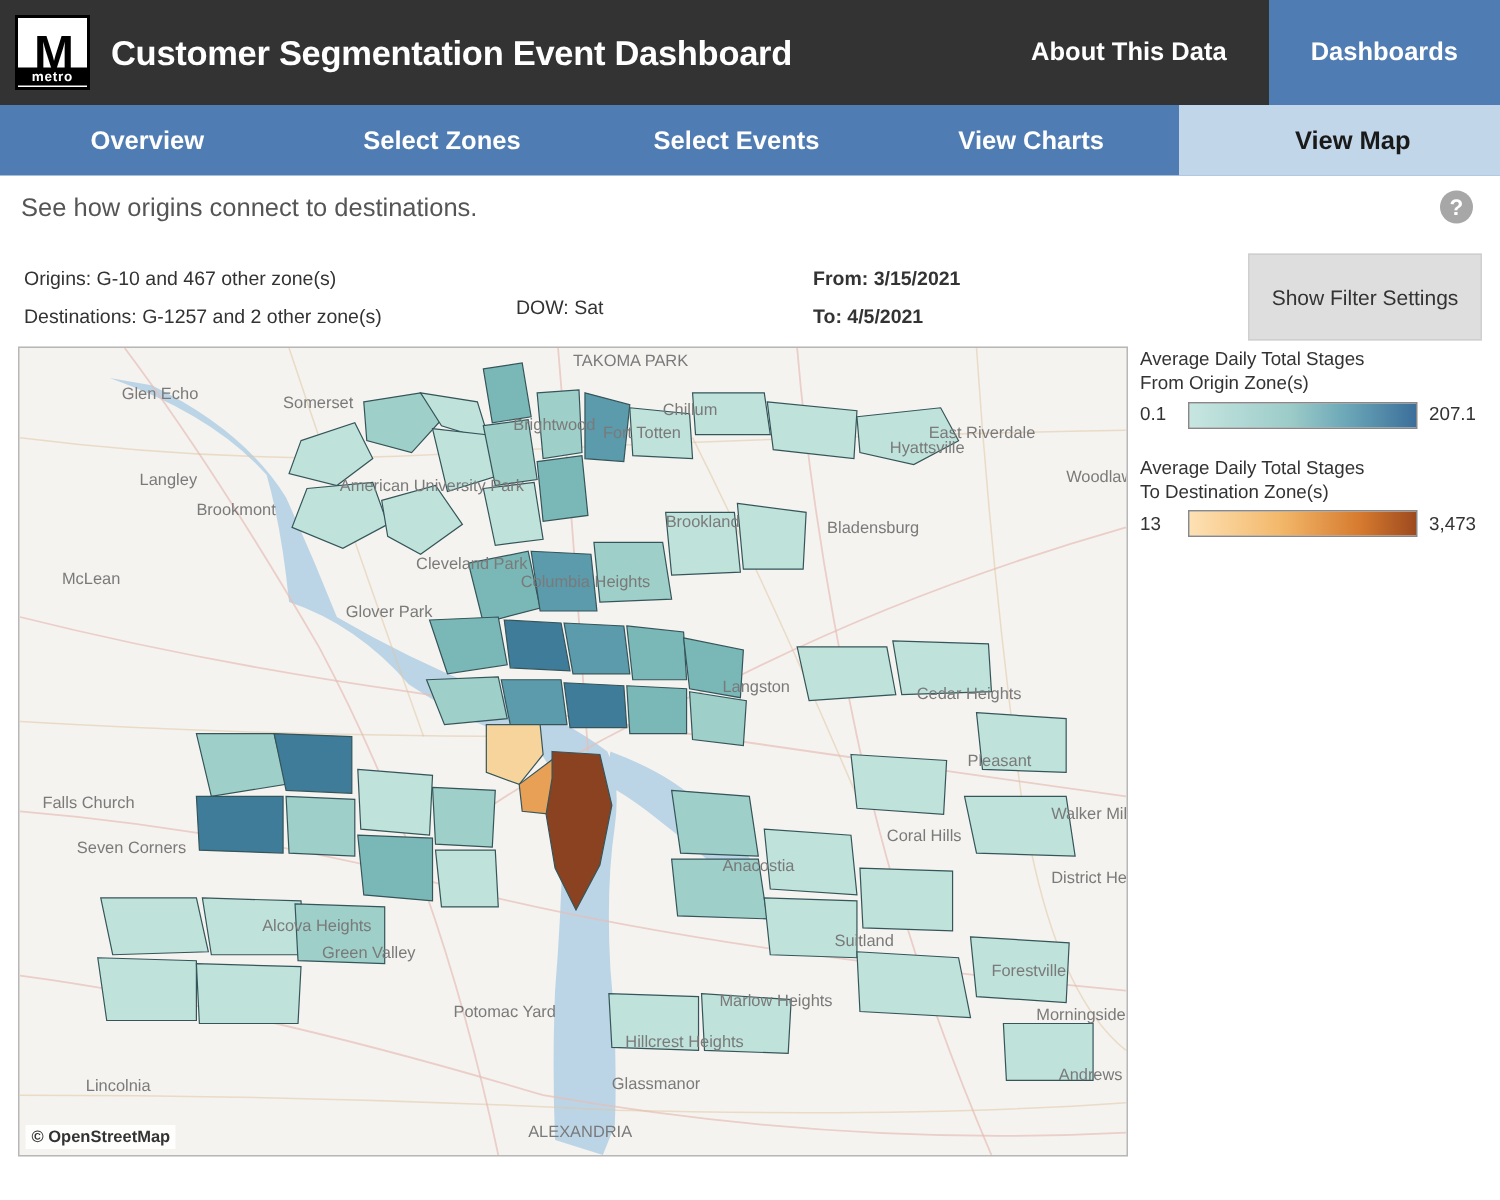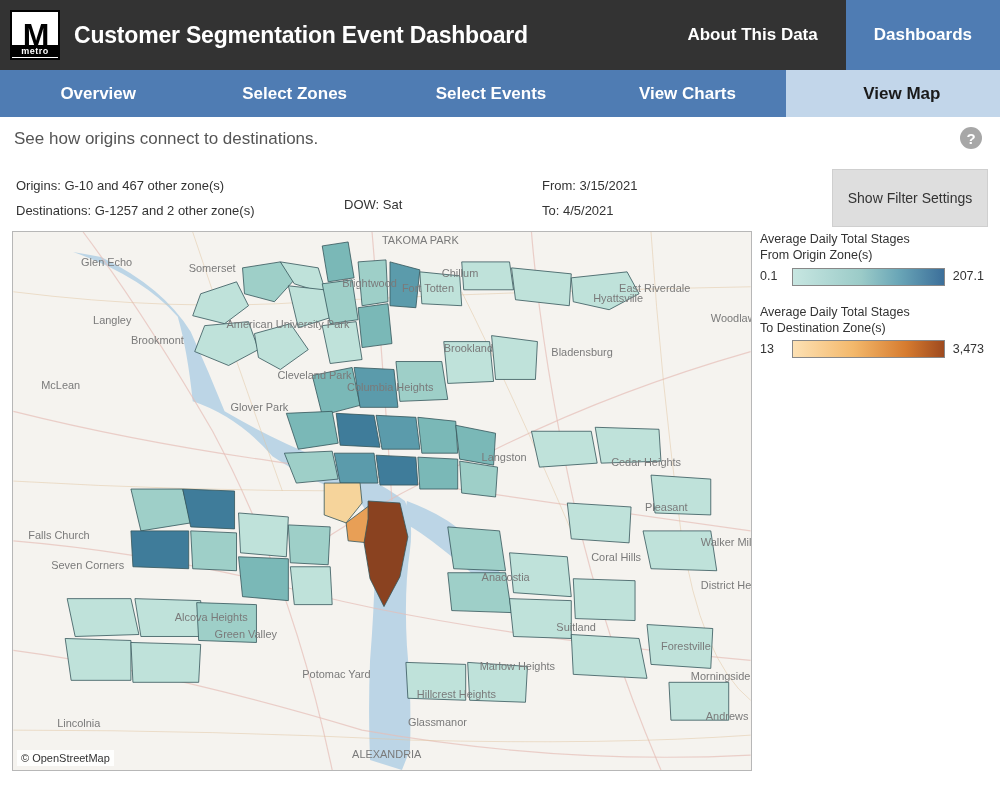--- a/index.html
+++ b/index.html
@@ -107,41 +107,41 @@
     cursor: pointer;
   }
   .filter-col {
     display: flex; flex-direction: column; justify-content: space-around;
     padding: 4px 0;
     font-size: 13px;
     color: #333;
   }
   .filter-col.origins { flex: 0 0 320px; margin-left: 4px; }
   .filter-col.dow    { flex: 0 0 190px; margin-top: 13px; }
-  .filter-col.dates  { flex: 0 0 130px; }
+  .filter-col.dates  { flex: 0 0 130px; font-weight: bold; }
   .filter-spacer     { flex: 1; }
 
   
   .content {
     display: flex;
     padding: 4px 12px 12px 12px;
     gap: 8px;
   }
   .map-wrap {
     position: relative;
     width: 740px;
     height: 540px;
     border: 1px solid #b7b7b7;
     background: #f3f1ed;
     overflow: hidden;
   }
   .map-attrib {
     position: absolute; left: 4px; bottom: 4px;
     background: rgba(255,255,255,0.85);
-    font-size: 11px; color: #333; font-weight: 400;
+    font-size: 11px; color: #333; font-weight: 700;
     padding: 2px 4px;
   }
 
   
   .legend {
     width: 224px;
     font-size: 12.5px;
     line-height: 1.3;
     color: #333;
   }

